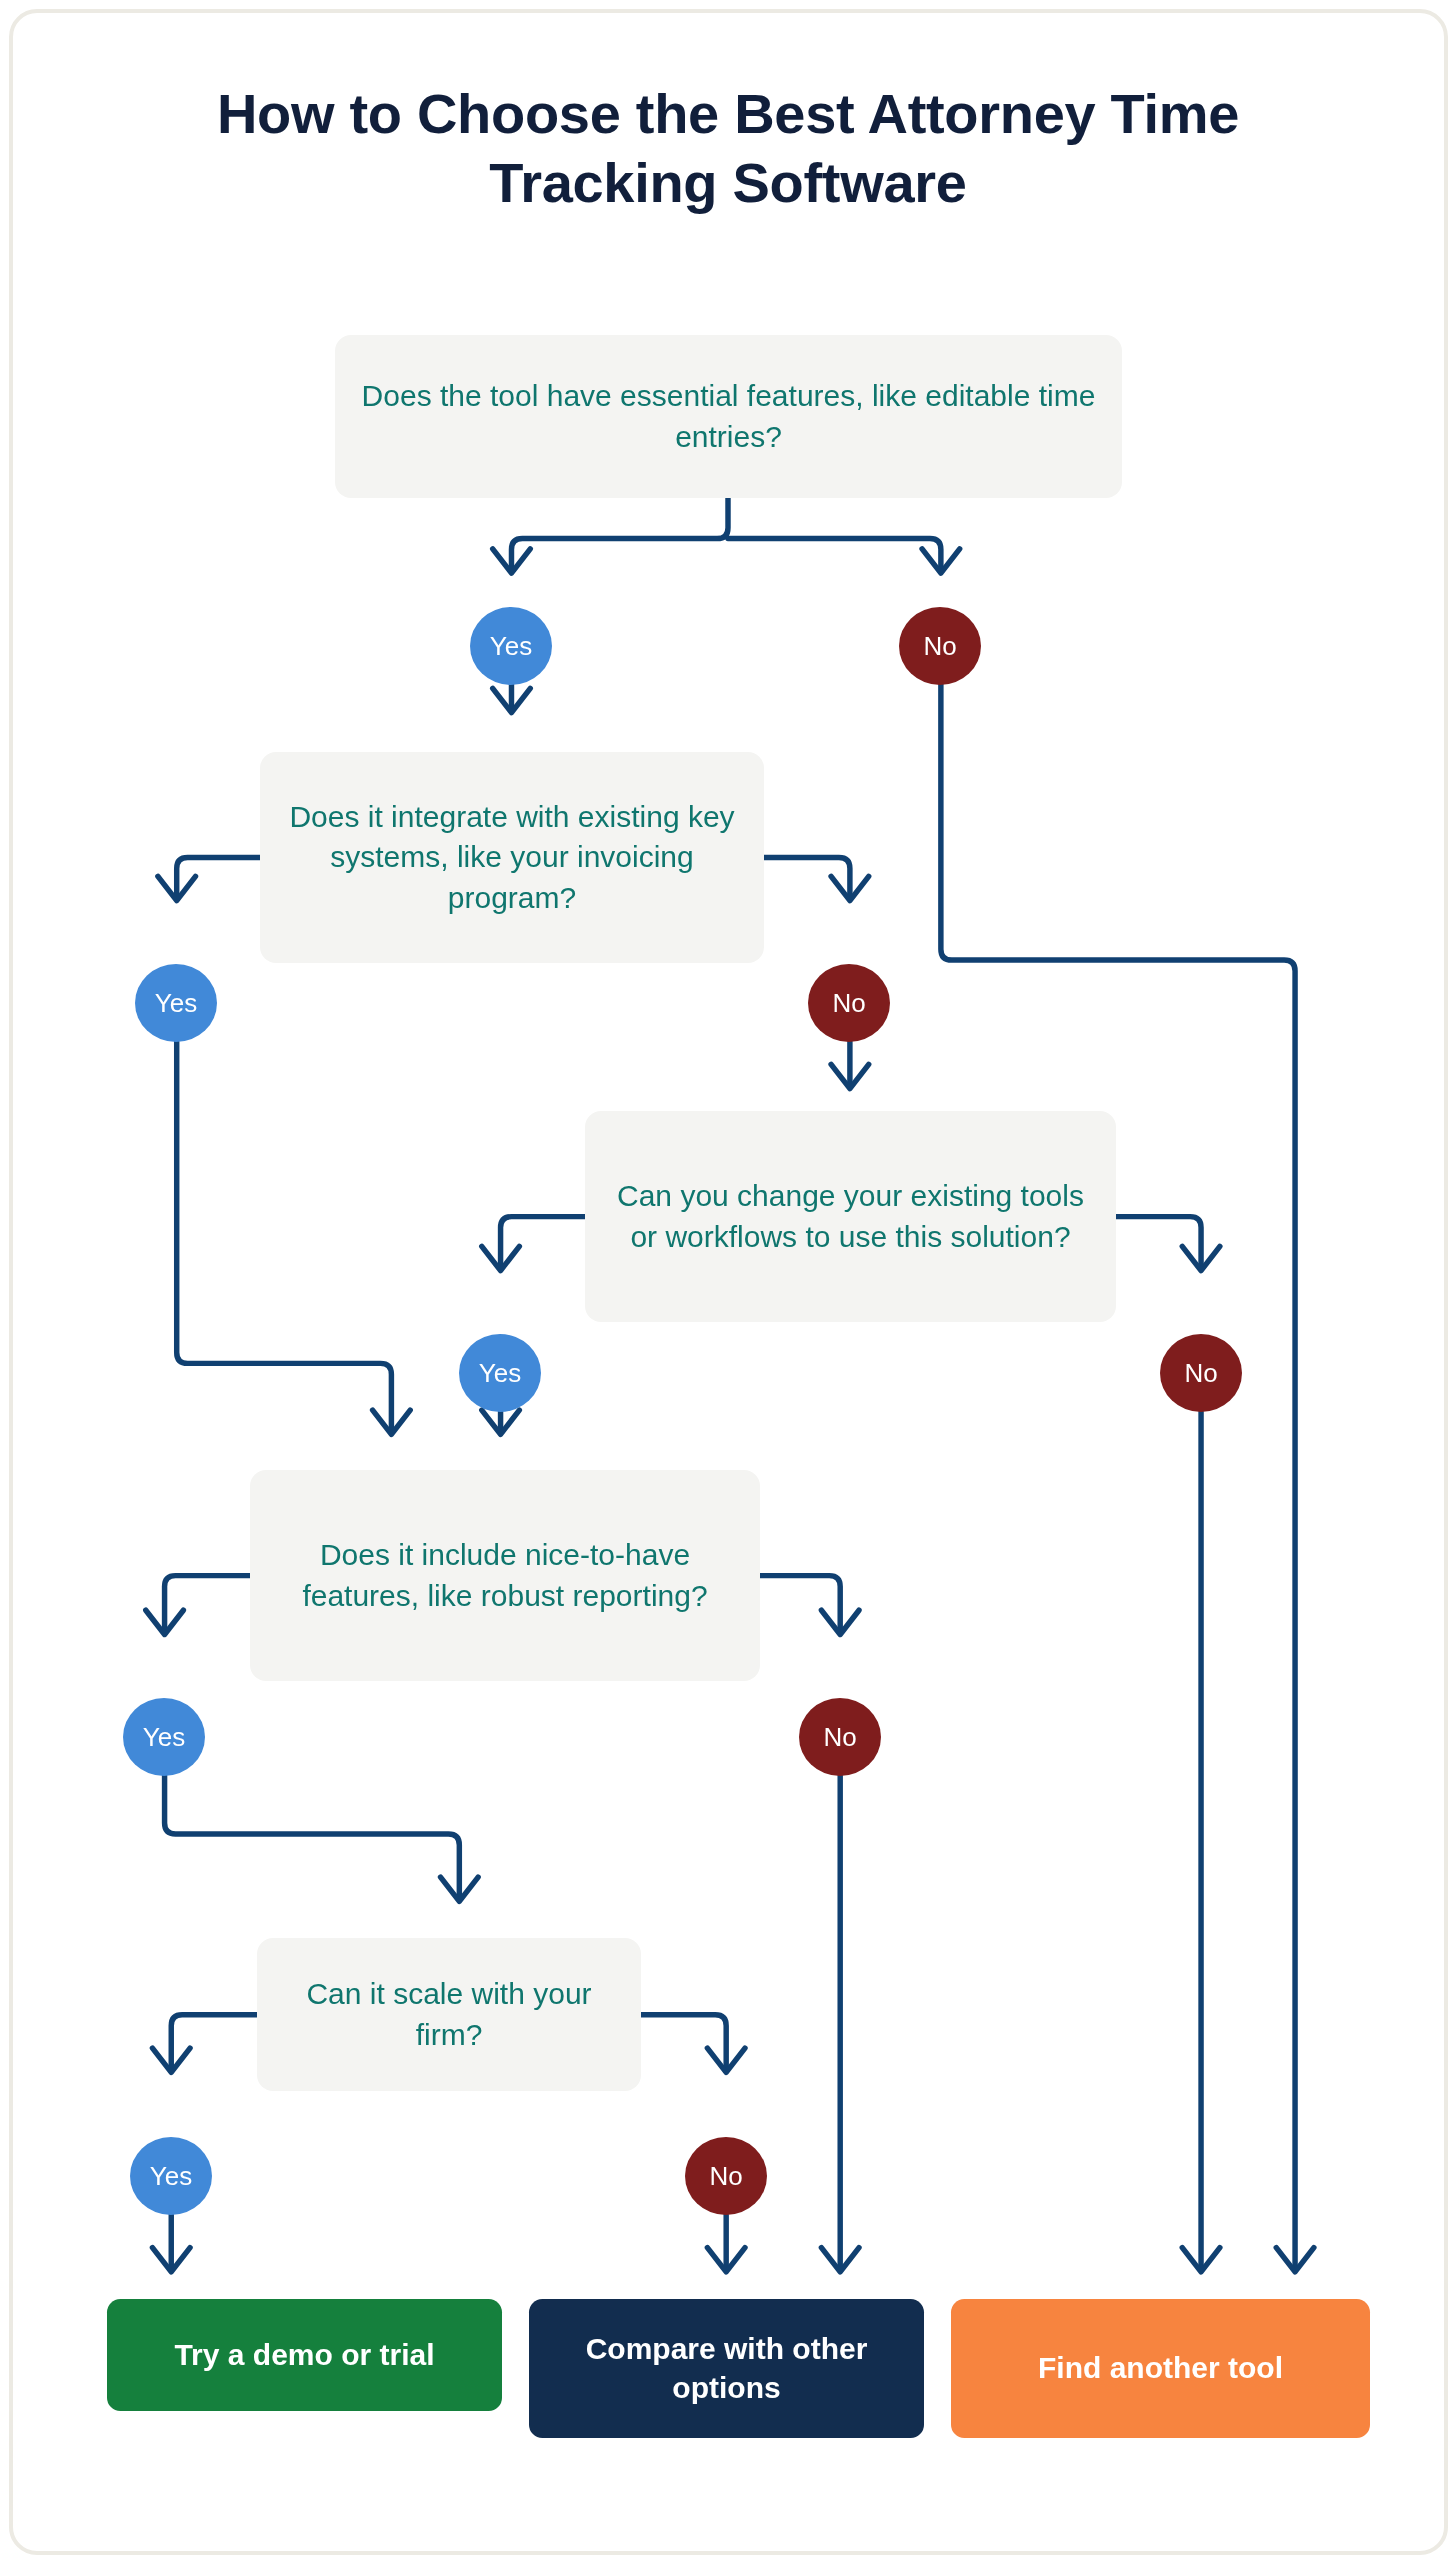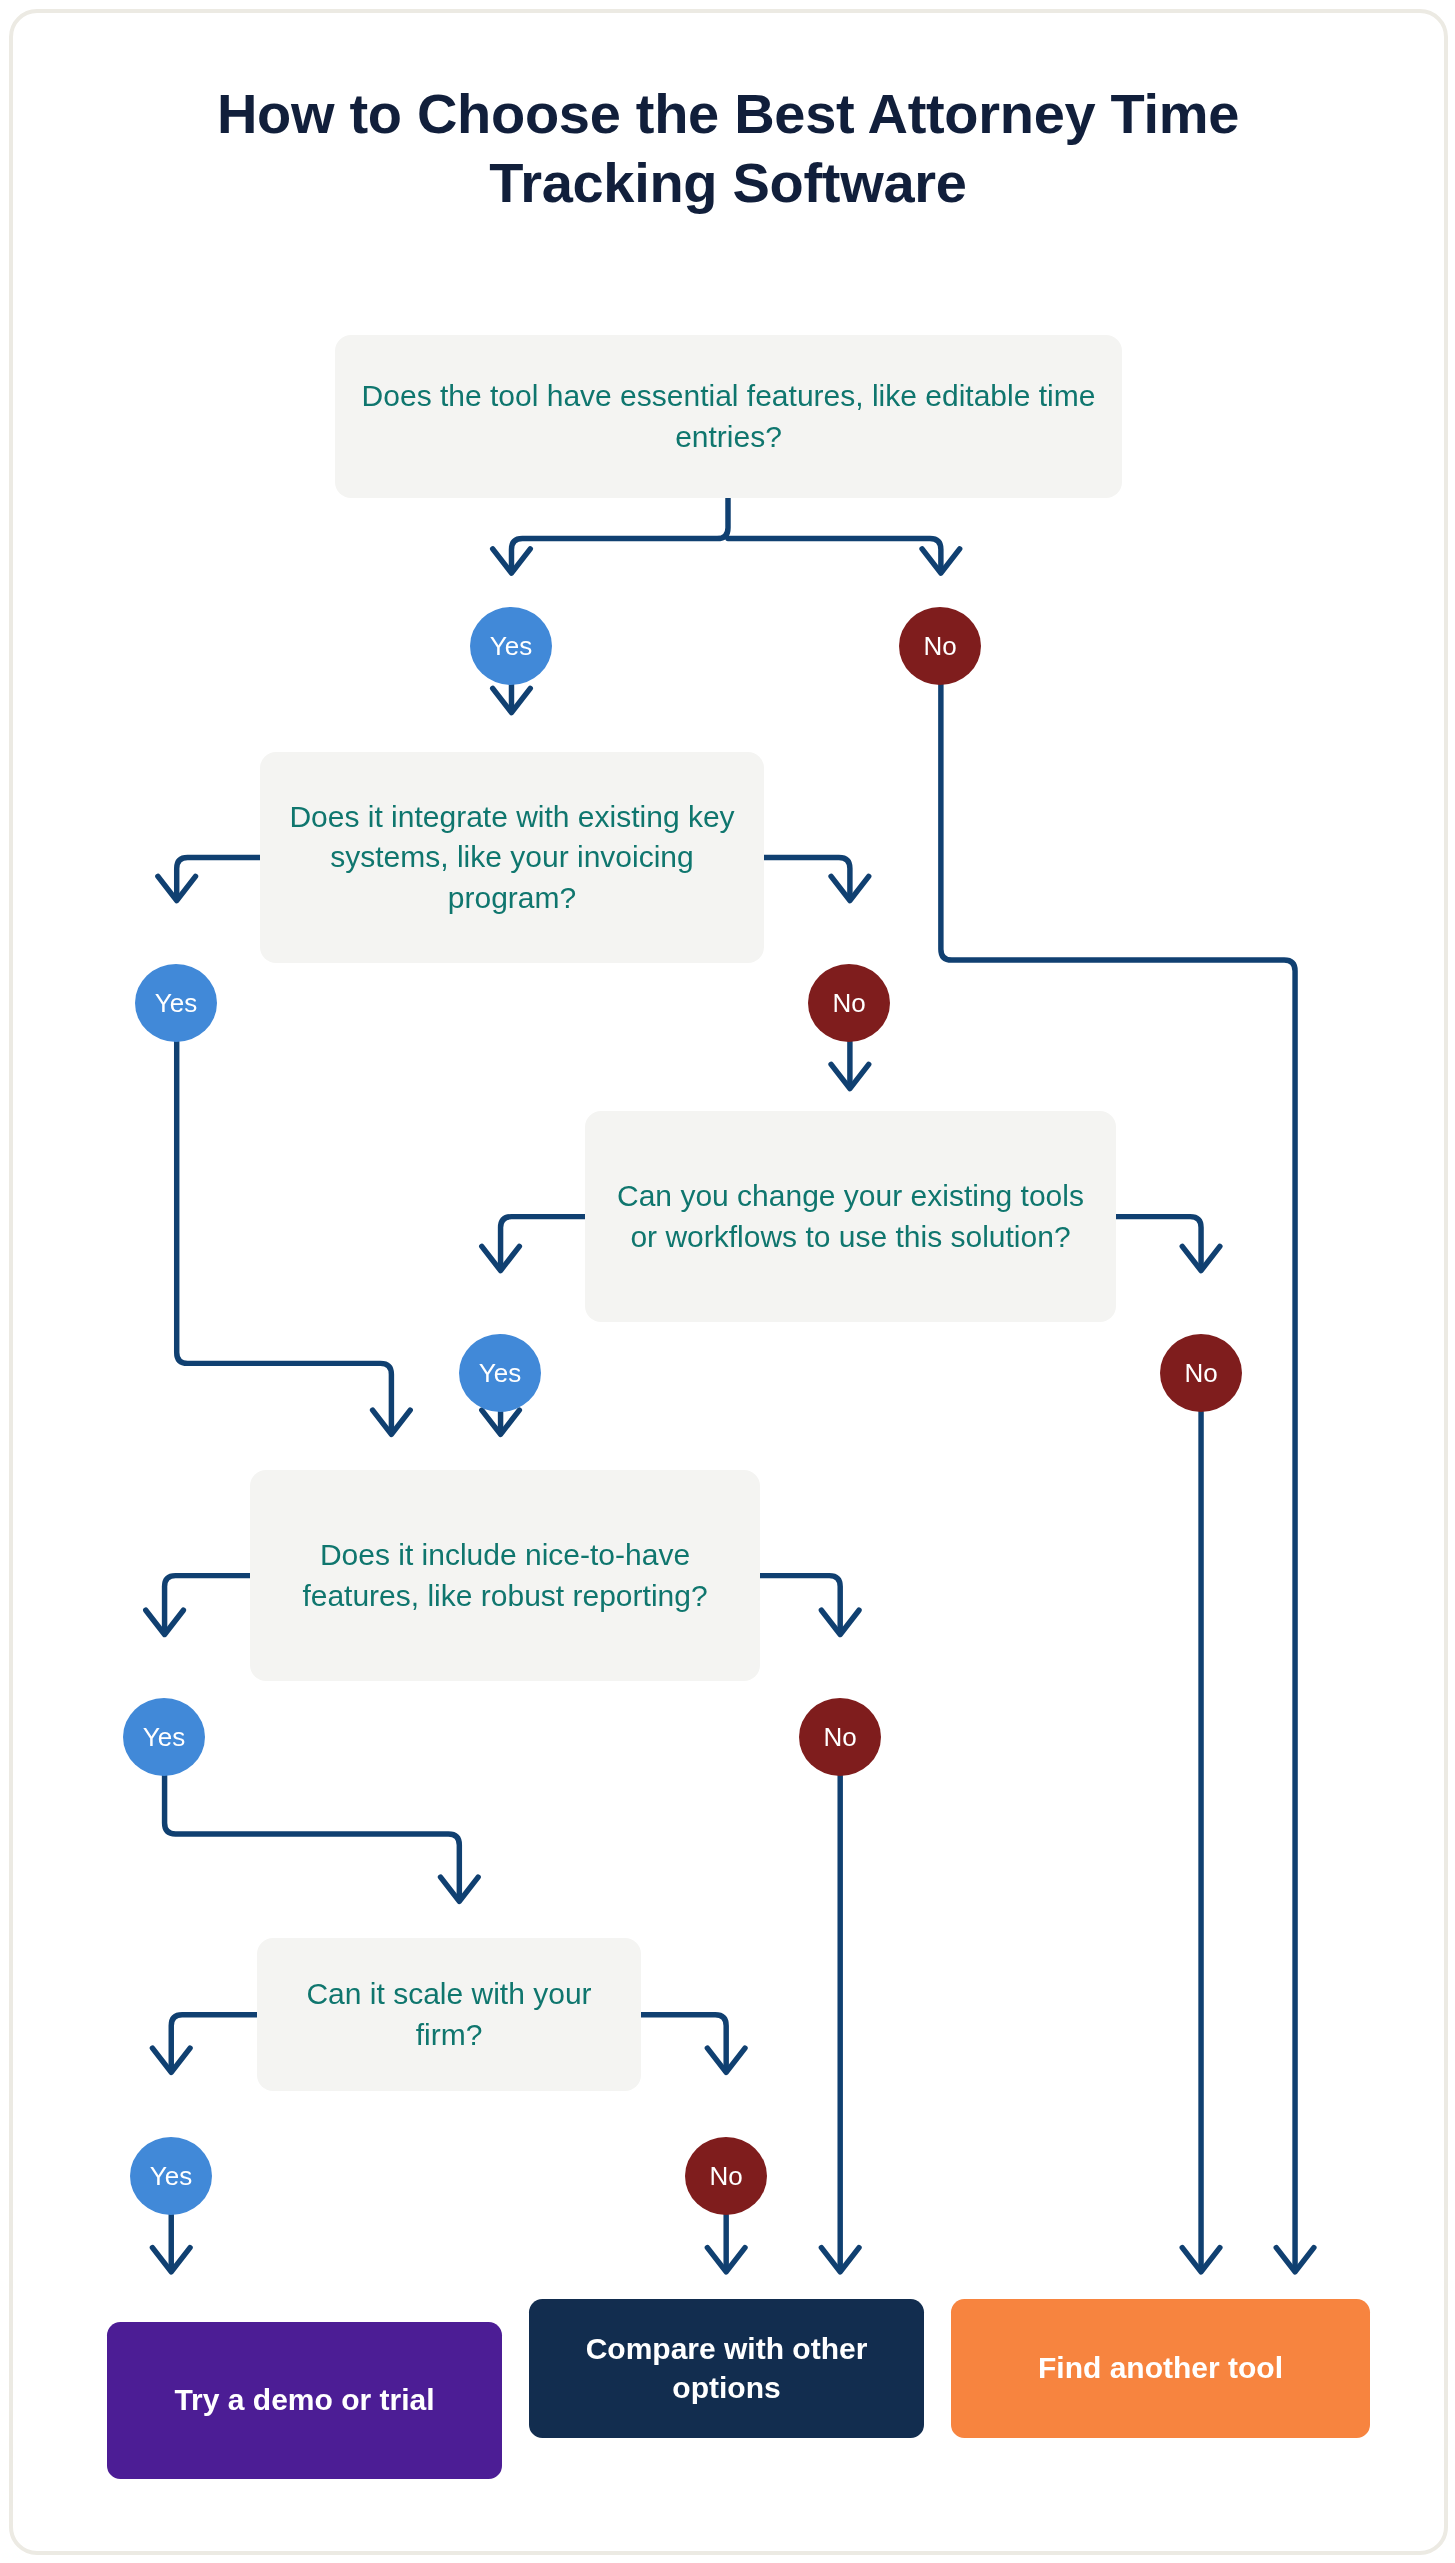--- a/index.html
+++ b/index.html
@@ -166,19 +166,19 @@
 
   <div class="pill yes" style="left:459px;top:1334px;width:82px;height:78px;">Yes</div>
   <div class="pill no" style="left:1160px;top:1334px;width:82px;height:78px;">No</div>
 
   <div class="pill yes" style="left:123px;top:1698px;width:82px;height:78px;">Yes</div>
   <div class="pill no" style="left:799px;top:1698px;width:82px;height:78px;">No</div>
 
   <div class="pill yes" style="left:130px;top:2137px;width:82px;height:78px;">Yes</div>
   <div class="pill no" style="left:685px;top:2137px;width:82px;height:78px;">No</div>
 
-  <div class="outcome" style="left:107px;top:2299px;width:395px;height:157px;background:#4c1d95;margin-top:23px;">Try a demo or trial</div>
+  <div class="outcome" style="left:107px;top:2299px;width:395px;height:112px;background:#15803d;">Try a demo or trial</div>
 
   <div class="outcome" style="left:529px;top:2299px;width:395px;height:139px;background:#122d4f;">Compare with other options</div>
 
   <div class="outcome" style="left:951px;top:2299px;width:419px;height:139px;background:#f7843f;">Find another tool</div>
 </div>
 
 
 </body></html>

